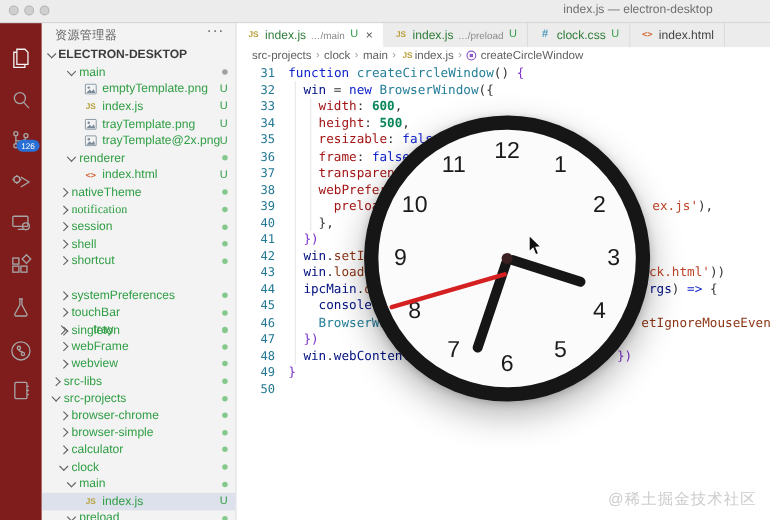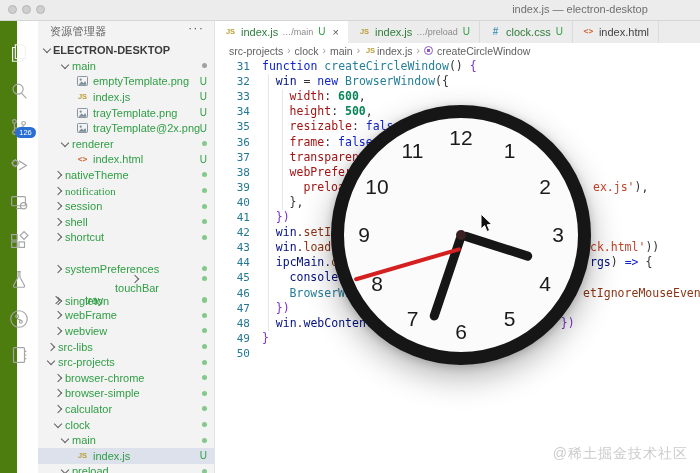--- a/index.html
+++ b/index.html
@@ -6,21 +6,21 @@
   body{width:700px;height:473px;overflow:hidden;position:relative;background:#fff;
        font-family:"Liberation Sans",sans-serif;-webkit-font-smoothing:antialiased;}
   
   #titlebar{position:absolute;left:0;top:0;width:700px;height:20px;background:#ececec;
             border-bottom:1px solid #d6d6d6;z-index:5;}
   .tl{position:absolute;top:5px;width:9px;height:9px;border-radius:50%;
       background:#cfcfcf;border:1px solid #b5b5b5;box-sizing:border-box;}
   #wtitle{position:absolute;left:470px;top:3px;width:220px;text-align:center;
           font-size:11px;color:#6f6f6f;}
   
-  #activitybar{position:absolute;left:0;top:20px;width:17px;height:453px;background:#4d7c0f;z-index:4;}
+  #activitybar{position:absolute;left:0;top:20px;width:38px;height:453px;background:#7f1d1d;z-index:4;}
   .act{position:absolute;left:0;width:38px;height:30px;display:flex;align-items:center;justify-content:center;}
   .act svg{stroke:#a6a6a6;fill:none;stroke-width:1.3;}
   .act.active svg{stroke:#f2f2f2;}
   #scm-badge{position:absolute;left:15px;top:15px;min-width:17px;height:11px;border-radius:6px;
              background:#2a6fd4;color:#fff;font-size:7.5px;line-height:11px;text-align:center;padding:0 2px;}
   
   #sidebar{position:absolute;left:38px;top:20px;width:177px;height:453px;background:#f3f3f3;
            border-right:1px solid #e2e2e2;z-index:4;overflow:hidden;box-sizing:border-box;}
   #exp-header{position:absolute;left:12px;top:4px;font-size:11px;color:#616161;letter-spacing:.3px;}
   #exp-actions{position:absolute;right:10px;top:0px;font-size:13px;color:#616161;letter-spacing:1px;}
@@ -285,21 +285,21 @@
           <span class="dot"></span>
         </span>
       </div>
       <div class="trow" style="top: 240.8px; padding-left: 17px;">
         <span class="chev closed"></span>
         <span class="lbl">systemPreferences</span>
         <span class="right">
           <span class="dot"></span>
         </span>
       </div>
-      <div class="trow" style="top: 256.4px; padding-left: 17px; flex-direction: column;">
+      <div class="trow" style="top: 256.4px; padding-left: 17px;">
         <span class="chev closed"></span>
         <span class="lbl">touchBar</span>
         <span class="right">
           <span class="dot"></span>
         </span>
       </div>
       <div class="trow" style="top: 272px; padding-left: 15px; gap: 22px;">
         <span class="chev closed"></span>
         <span class="lbl">tray</span>
         <span class="right">

